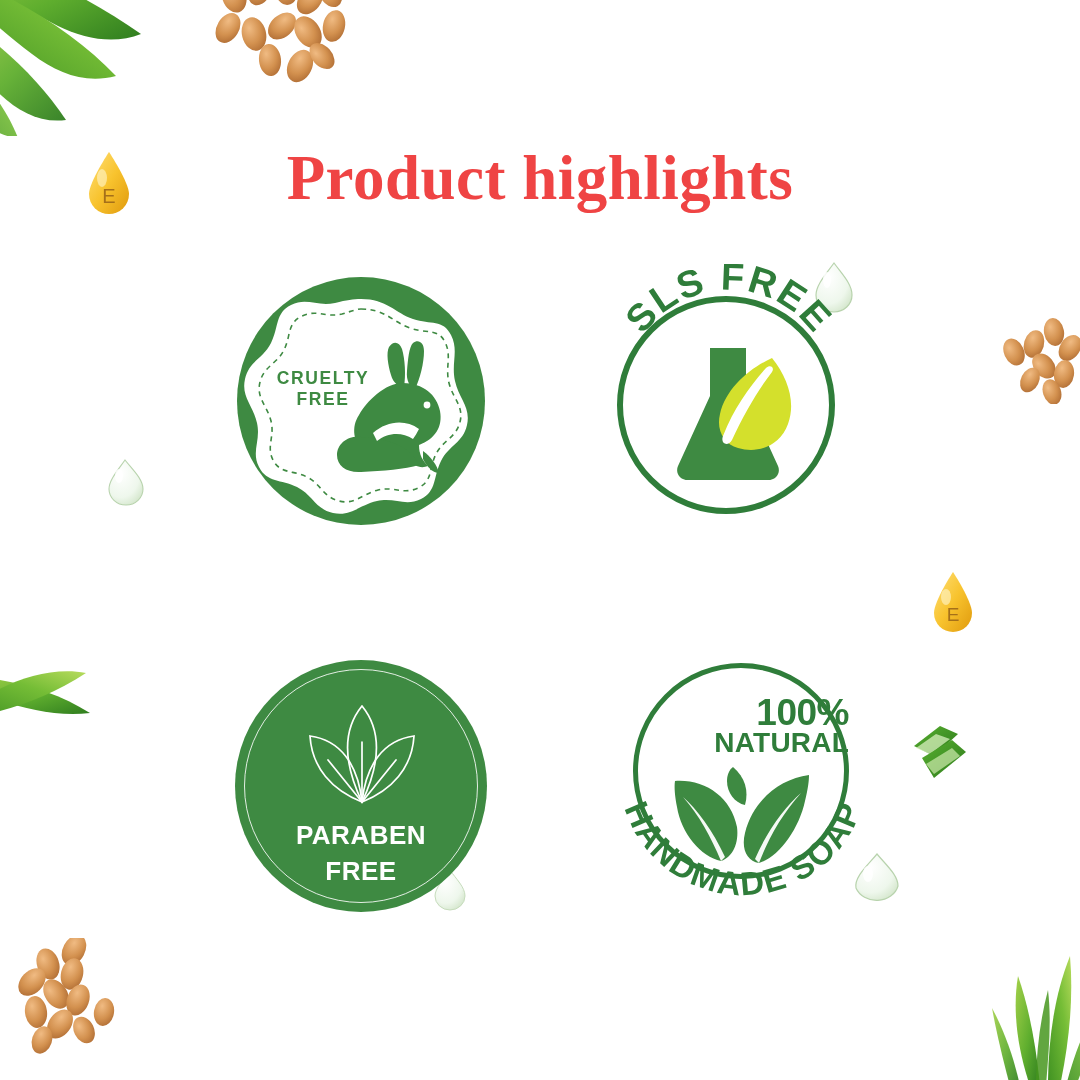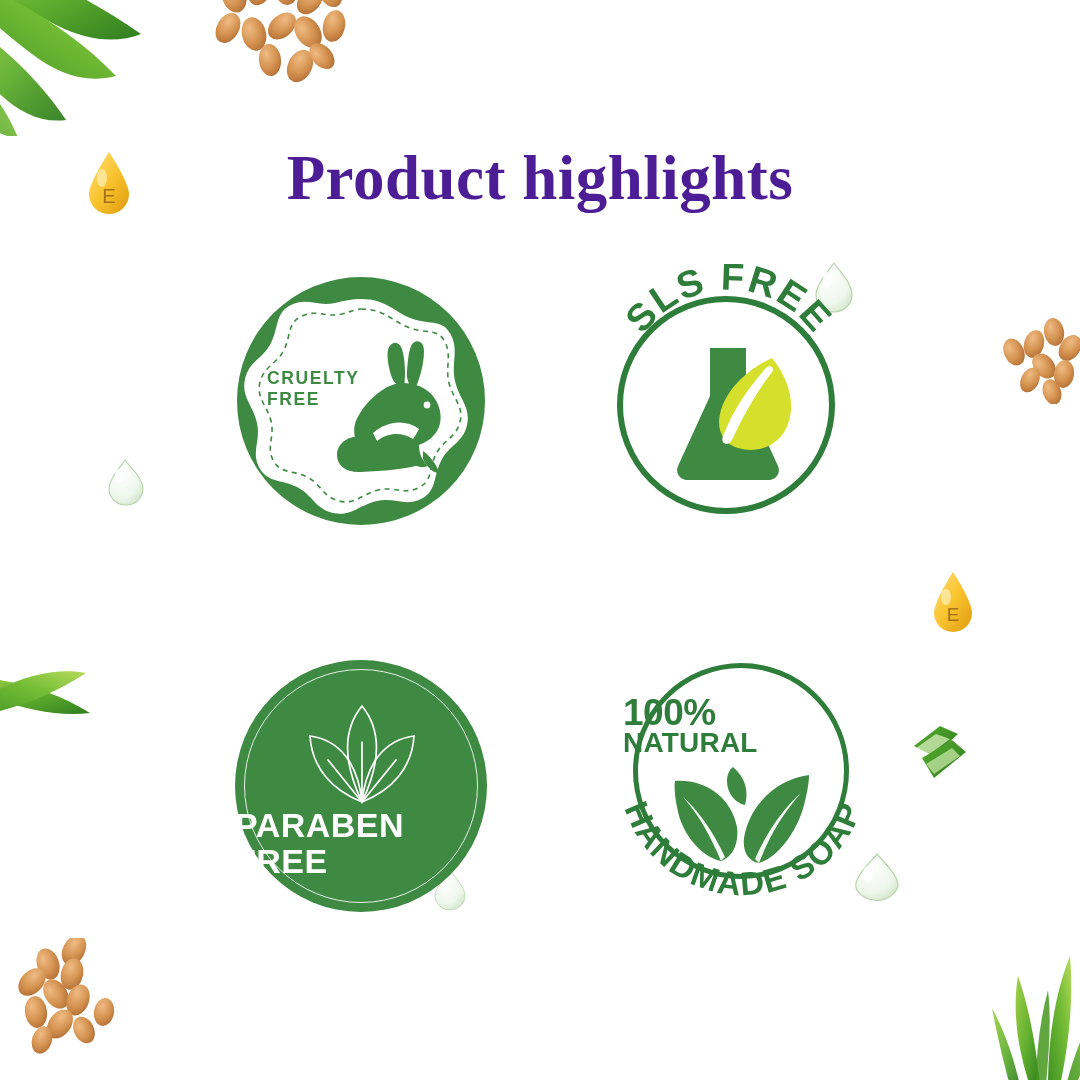--- a/index.html
+++ b/index.html
@@ -11,38 +11,38 @@
     position:relative;
   }
   .stage{position:absolute;inset:0;width:1080px;height:1080px;}
 
   
   .page-title{
     position:absolute;top:142px;left:0;width:1080px;
     text-align:center;
     font-family:"Liberation Serif", serif;
     font-size:63px;font-weight:700;
-    color:#4c1d95;
+    color:#ef4444;
     letter-spacing:0.5px;
   }
 
   
   .badge{position:absolute;}
 
   
   .b1{left:237px;top:277px;width:248px;height:248px;}
   .b1 .disc{
     position:absolute;inset:0;border-radius:50%;
     background:#3e8a42;
   }
   .b1 .scallop{position:absolute;inset:0;}
   .b1 .label{
     position:absolute;left:30px;top:91px;width:112px;
     color:#3e8a42;font-size:17.5px;font-weight:700;
-    letter-spacing:1.6px;line-height:21px;text-align:left;
+    letter-spacing:1.6px;line-height:21px;text-align:center;
   }
   .b1 .bunny{position:absolute;left:90px;top:56px;width:148px;height:148px;}
 
   
   .b2{left:617px;top:270px;width:224px;height:250px;}
   .b2 .ring{
     position:absolute;left:0;top:26px;width:218px;height:218px;
     border:6px solid #2f7d3a;border-radius:50%;box-sizing:border-box;
   }
   .b2 .arc-text{position:absolute;left:-6px;top:-6px;width:236px;height:236px;}
@@ -50,32 +50,32 @@
 
   
   .b3{left:235px;top:660px;width:252px;height:252px;}
   .b3 .disc{position:absolute;inset:0;border-radius:50%;background:#3e8a42;}
   .b3 .inner-ring{
     position:absolute;left:9px;top:9px;width:234px;height:234px;
     border:1.6px solid rgba(255,255,255,.85);border-radius:50%;box-sizing:border-box;
   }
   .b3 .leaves{position:absolute;left:53px;top:38px;width:148px;height:110px;}
   .b3 .label{
-    position:absolute;left:0;top:147px;width:252px;
-    color:#ffffff;font-size:34px;font-weight:700;line-height:36px;letter-spacing:.5px;
+    position:absolute;left:0;top:157px;width:252px;text-align:center;
+    color:#ffffff;font-size:26px;font-weight:700;line-height:36px;letter-spacing:.5px;
   }
 
   
   .b4{left:623px;top:655px;width:240px;height:258px;}
   .b4 .ring{
     position:absolute;left:10px;top:8px;width:216px;height:216px;
     border:5px solid #2f7d3a;border-radius:50%;box-sizing:border-box;
   }
   .b4 .pct{
-    position:absolute;left:0;top:40px;width:216px;text-align:left;
+    position:absolute;left:10px;top:40px;width:216px;text-align:right;
     color:#2f7d3a;font-weight:700;
   }
   .b4 .pct .big{display:block;font-size:37px;line-height:36px;letter-spacing:-.5px;}
   .b4 .pct .small{display:block;font-size:28px;line-height:24px;letter-spacing:.2px;}
   .b4 .leafpair{position:absolute;left:48px;top:110px;width:142px;height:98px;}
   .b4 .arc-text{position:absolute;left:-10px;top:-12px;width:260px;height:272px;}
 
   
   .decor{position:absolute;pointer-events:none;}
   .d-aloe-tl{left:-34px;top:-44px;width:250px;height:180px;}

